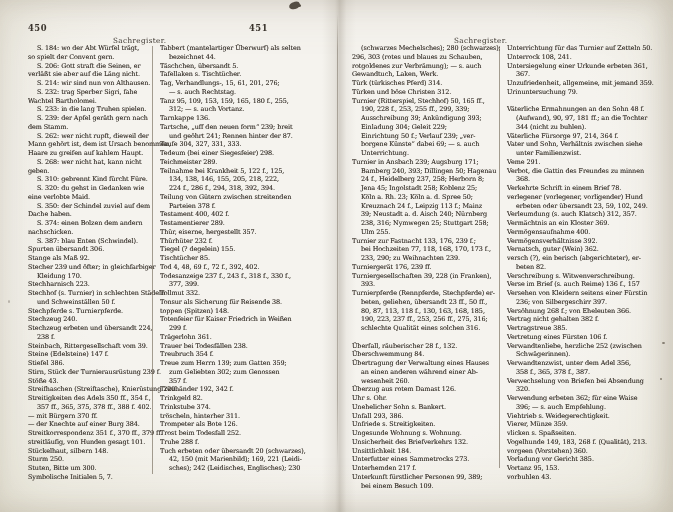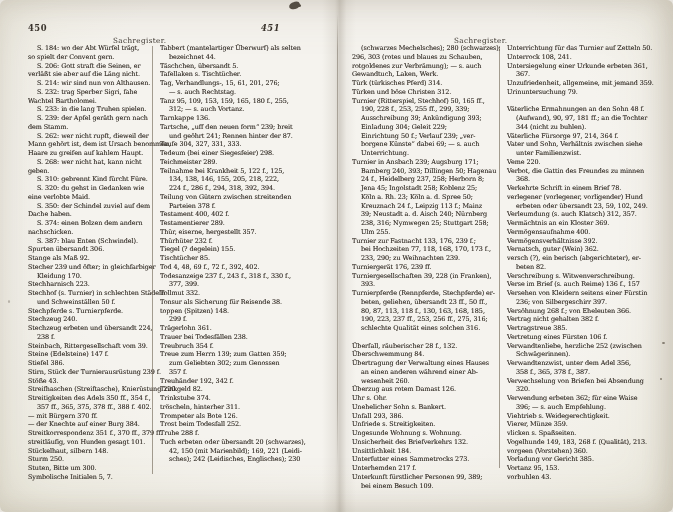--- a/index.html
+++ b/index.html
@@ -3,40 +3,39 @@
 <meta charset="utf-8">
 <style>
   html,body{margin:0;padding:0;background:#e8e5df;}
   .scan{
     position:relative;width:673px;height:512px;overflow:hidden;
     background:
       radial-gradient(ellipse at 50% 40%, #f5f3ee 60%, #eceade 100%);
     box-shadow:inset 0 0 55px rgba(120,105,80,.20), inset -10px 0 22px rgba(110,95,70,.16);
     font-family:"DejaVu Serif","Liberation Serif",serif;
     color:#38322b;
-    border-radius:6px;
   }
   .page{position:absolute;top:0;height:512px;}
   .page-left{left:0;width:336px;}
   .page-right{left:336px;width:337px;}
   .gutter{
     position:absolute;top:0;left:322px;width:34px;height:512px;
     background:linear-gradient(90deg, rgba(100,88,68,0) 0%, rgba(100,88,68,.10) 38%, rgba(90,78,60,.22) 52%, rgba(100,88,68,.06) 72%, rgba(100,88,68,0) 100%);
   }
   .gutter-line{
     position:absolute;top:14px;left:337px;width:1px;height:452px;
     background:linear-gradient(180deg, rgba(80,68,52,0), rgba(80,68,52,.38) 8%, rgba(80,68,52,.30) 85%, rgba(80,68,52,0));
   }
   .header{position:absolute;top:24px;height:12px;font-size:7.2px;letter-spacing:.4px;}
   .running{position:absolute;top:12px;white-space:nowrap;}
   .pagenum{position:absolute;top:-1px;font-size:8.4px;font-weight:600;letter-spacing:.5px;}
   .pl-num{left:28px;}
   .pl-title{left:113px;}
   .pr-title{left:118px;}
-  .pr-num{right:56px;font-style:italic;}
+  .pr-num{right:68px;}
   .col{position:absolute;top:44px;font-size:6.45px;line-height:8.75px;
        letter-spacing:-0.08px;white-space:nowrap;
        text-shadow:0 0 .3px rgba(56,50,43,.55);}
   .col .line{height:8.75px;}
   .col .line.ind{padding-left:9px;}
   .col .line.blank{height:8.75px;}
   .col1{left:28px;width:124px;}
   .col2{left:160px;width:170px;}
   .col3{left:16px;width:148px;}  
   .col4{left:171px;width:156px;}
@@ -146,20 +145,21 @@
         <div class="line">Thür, eiserne, hergestellt 357.</div>
         <div class="line">Thürhüter 232 f.</div>
         <div class="line">Tiegel (? degelein) 155.</div>
         <div class="line">Tischtücher 85.</div>
         <div class="line">Tod 4, 48, 69 f., 72 f., 392, 402.</div>
         <div class="line">Todesanzeige 237 f., 243 f., 318 f., 330 f.,</div>
         <div class="line ind">377, 399.</div>
         <div class="line">Tollmut 332.</div>
         <div class="line">Tonsur als Sicherung für Reisende 38.</div>
         <div class="line">toppen (Spitzen) 148.</div>
+        <div class="line">Totenfeier für Kaiser Friedrich in Weißen</div>
         <div class="line ind">299 f.</div>
         <div class="line">Trägerlohn 361.</div>
         <div class="line">Trauer bei Todesfällen 238.</div>
         <div class="line">Treubruch 354 f.</div>
         <div class="line">Treue zum Herrn 139; zum Gatten 359;</div>
         <div class="line ind">zum Geliebten 302; zum Genossen</div>
         <div class="line ind">357 f.</div>
         <div class="line">Treuhänder 192, 342 f.</div>
         <div class="line">Trinkgeld 82.</div>
         <div class="line">Trinkstube 374.</div>
@@ -242,21 +242,21 @@
         <div class="line ind">367.</div>
         <div class="line">Unzufriedenheit, allgemeine, mit jemand 359.</div>
         <div class="line">Urinuntersuchung 79.</div>
         <div class="line blank"></div>
         <div class="line">Väterliche Ermahnungen an den Sohn 48 f.</div>
         <div class="line ind">(Aufwand), 90, 97, 181 ff.; an die Tochter</div>
         <div class="line ind">344 (nicht zu buhlen).</div>
         <div class="line">Väterliche Fürsorge 97, 214, 364 f.</div>
         <div class="line">Vater und Sohn, Verhältnis zwischen siehe</div>
         <div class="line ind">unter Familienzwist.</div>
-        <div class="line">Veme 220.</div>
+        <div class="line">Veme 291.</div>
         <div class="line">Verbot, die Gattin des Freundes zu minnen</div>
         <div class="line ind">368.</div>
         <div class="line">Verkehrte Schrift in einem Brief 78.</div>
         <div class="line">verlegener (vorlegener, vorligender) Hund</div>
         <div class="line ind">erbeten oder übersandt 23, 59, 102, 249.</div>
         <div class="line">Verleumdung (s. auch Klatsch) 312, 357.</div>
         <div class="line">Vermächtnis an ein Kloster 369.</div>
         <div class="line">Vermögensaufnahme 400.</div>
         <div class="line">Vermögensverhältnisse 392.</div>
         <div class="line">Vernatsch, guter (Wein) 362.</div>

